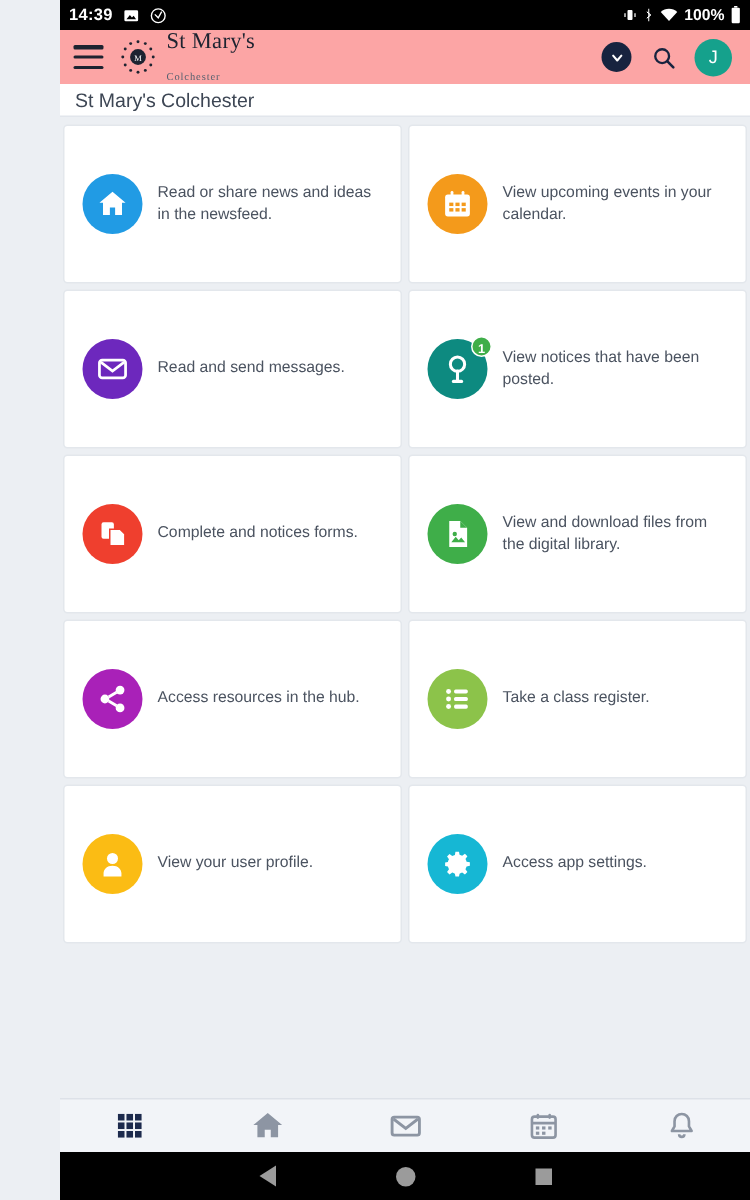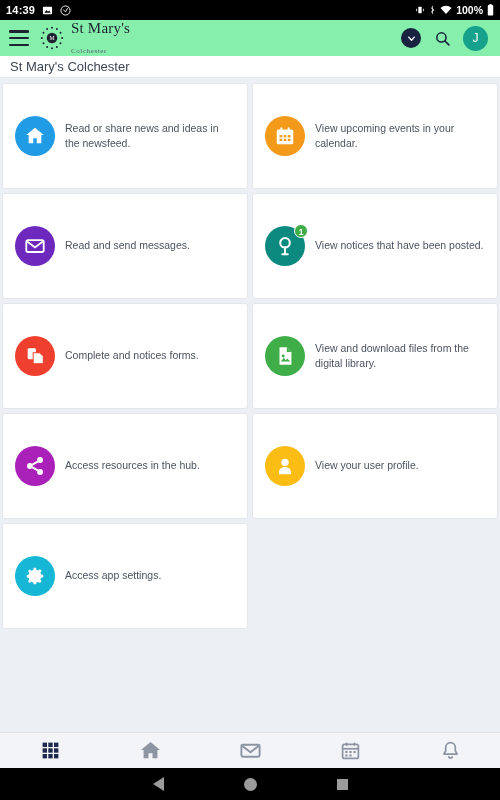--- a/index.html
+++ b/index.html
@@ -2,37 +2,37 @@
 <html><head>
 <meta charset="utf-8">
 <style>
   * { box-sizing: border-box; margin: 0; padding: 0; }
   html, body {
     width: 500px; height: 800px;
     font-family: "Liberation Sans", sans-serif;
     background: #eceff3;
     overflow: hidden;
   }
-  #app { width: 500px; height: 800px; display: flex; flex-direction: column; position: relative; }
+  #app { width: 500px; height: 800px; display: flex; flex-direction: column; position: relative; padding-left: 40px; }
 
   
   .statusbar {
     height: 20px; background: #000; color: #fff;
     display: flex; align-items: center; justify-content: space-between;
     padding: 0 6px; flex: 0 0 20px;
   }
   .sb-left { display: flex; align-items: center; gap: 7px; }
   .sb-right { display: flex; align-items: center; gap: 4px; }
   .sb-clock { font-size: 11px; font-weight: bold; letter-spacing: .2px; }
   .sb-pct { font-size: 10.5px; font-weight: bold; }
   .sb-ico { display: inline-flex; align-items: center; justify-content: center; }
 
   
   .appbar {
-    height: 36px; background: #86efac; flex: 0 0 36px;
+    height: 36px; background: #fca5a5; flex: 0 0 36px;
     display: flex; align-items: center; padding: 0 9px;
     position: relative; z-index: 3;
   }
   .hamburger { width: 20px; height: 16px; display: flex; flex-direction: column;
     justify-content: space-between; cursor: pointer; margin-right: 10px; }
   .hamburger i { display: block; height: 2.5px; background: #1d2330; border-radius: 1px; }
   .brand { display: flex; align-items: center; gap: 6px; }
   .crest { width: 26px; height: 26px; flex: 0 0 26px; }
   .brand-text { display: flex; flex-direction: column; line-height: 1; }
   .brand-title { font-family: "Liberation Serif", serif; font-size: 15px; color: #1d2330; letter-spacing: .2px; }
@@ -273,20 +273,35 @@
             <svg width="22" height="22" viewBox="0 0 24 24">
               <circle cx="17.5" cy="5.5" r="3.2" fill="#fff"></circle>
               <circle cx="17.5" cy="18.5" r="3.2" fill="#fff"></circle>
               <circle cx="6.5" cy="12" r="3.2" fill="#fff"></circle>
               <path d="M9.2 10.5l5.8-3.4M9.2 13.5l5.8 3.4" stroke="#fff" stroke-width="2.2"></path>
             </svg>
           </div>
           <div class="tile-label">Access resources in the hub.</div>
         </div>
         <div class="tile">
+          <div class="tile-icon" style="background: rgb(140, 195, 74);">
+            <svg width="22" height="22" viewBox="0 0 24 24">
+              <g fill="#fff">
+                <circle cx="5.5" cy="6.5" r="1.8"></circle>
+                <circle cx="5.5" cy="12" r="1.8"></circle>
+                <circle cx="5.5" cy="17.5" r="1.8"></circle>
+                <rect x="9.5" y="5" width="10" height="3" rx="1.2"></rect>
+                <rect x="9.5" y="10.5" width="10" height="3" rx="1.2"></rect>
+                <rect x="9.5" y="16" width="10" height="3" rx="1.2"></rect>
+              </g>
+            </svg>
+          </div>
+          <div class="tile-label">Take a class register.</div>
+        </div>
+        <div class="tile">
           <div class="tile-icon" style="background: rgb(251, 188, 20);">
             <svg width="22" height="22" viewBox="0 0 24 24">
               <circle cx="12" cy="8" r="4" fill="#fff"></circle>
               <path d="M12 13.2c-4 0-6.5 2.6-6.5 5.6V21h13v-2.2c0-3-2.5-5.6-6.5-5.6z" fill="#fff"></path>
             </svg>
           </div>
           <div class="tile-label">View your user profile.</div>
         </div>
         <div class="tile">
           <div class="tile-icon" style="background: rgb(22, 183, 212);">

